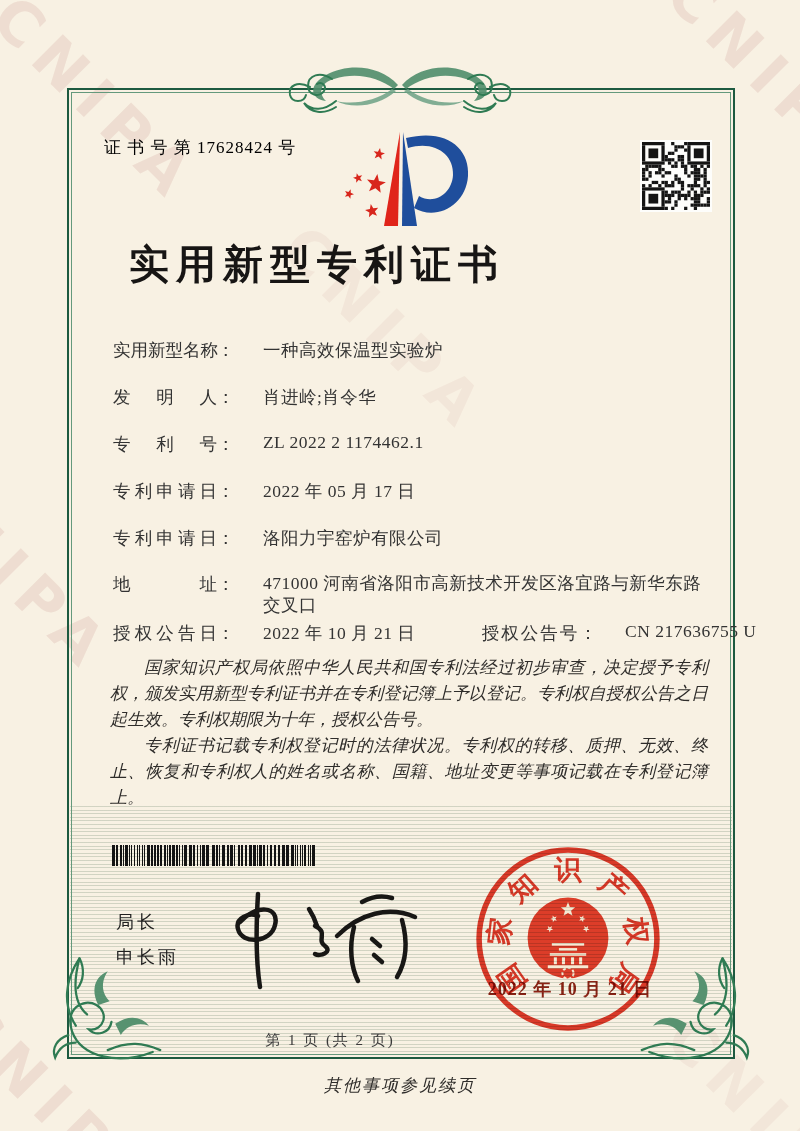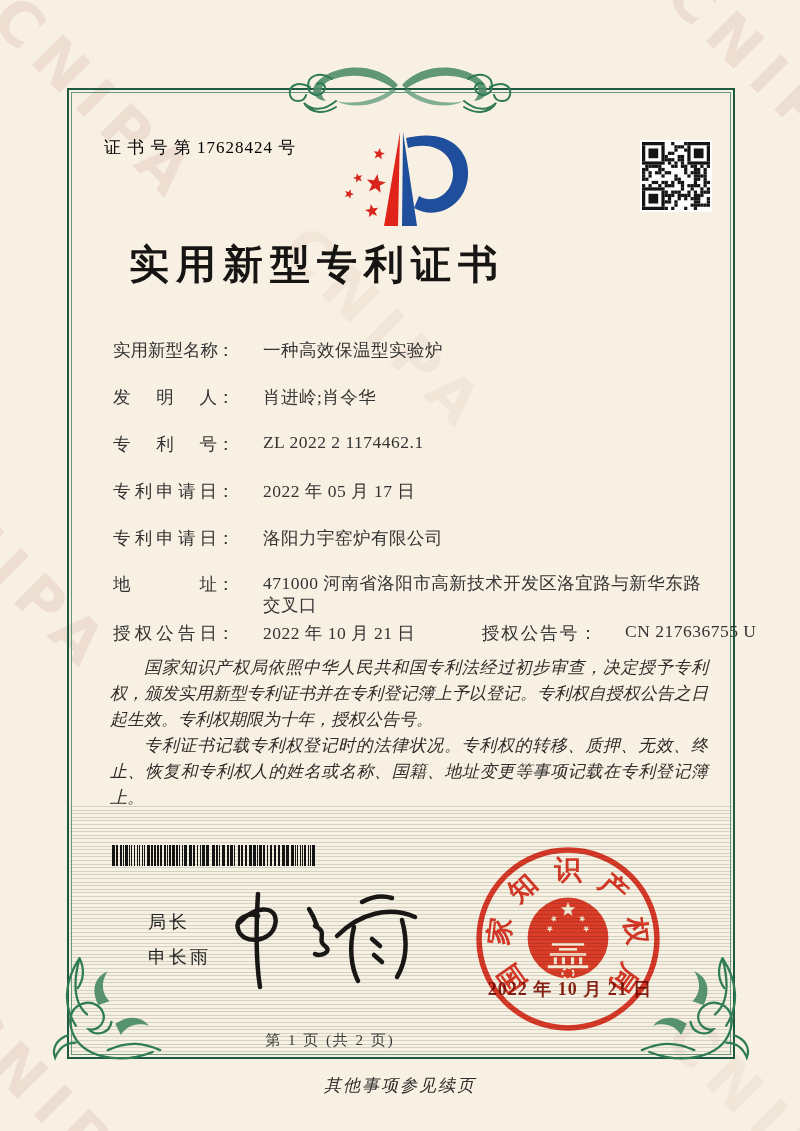--- a/index.html
+++ b/index.html
@@ -73,21 +73,21 @@
     font-size:17px; line-height:26px; text-align:justify;
     font-style:italic; color:#2e2c2a;
   }
   .body-text p { text-indent:2em; }
 
   
   .barcode { position:absolute; left:112px; top:845px; width:208px; height:21px; z-index:4; }
   .sig-title, .sig-name {
     position:absolute; left:116px; z-index:4;
     font-family:"Liberation Sans","DejaVu Sans",sans-serif;
-    font-size:18px; letter-spacing:3px; color:#1f1f1f;margin-left:32px;
+    font-size:18px; letter-spacing:3px; color:#1f1f1f;
   }
   .sig-title { top:910px; }
   .sig-name  { top:945px; }
   .signature { position:absolute; left:212px; top:882px; width:220px; height:110px; z-index:5; }
 
   .seal { position:absolute; left:472px; top:843px; width:192px; height:192px; z-index:5;
           mix-blend-mode:multiply; opacity:.95; }
   .seal-date {
     position:absolute; left:470px; top:977px; width:200px; z-index:6; text-align:center;
     font-size:18px; font-weight:bold; letter-spacing:1px; color:#8f2517;

